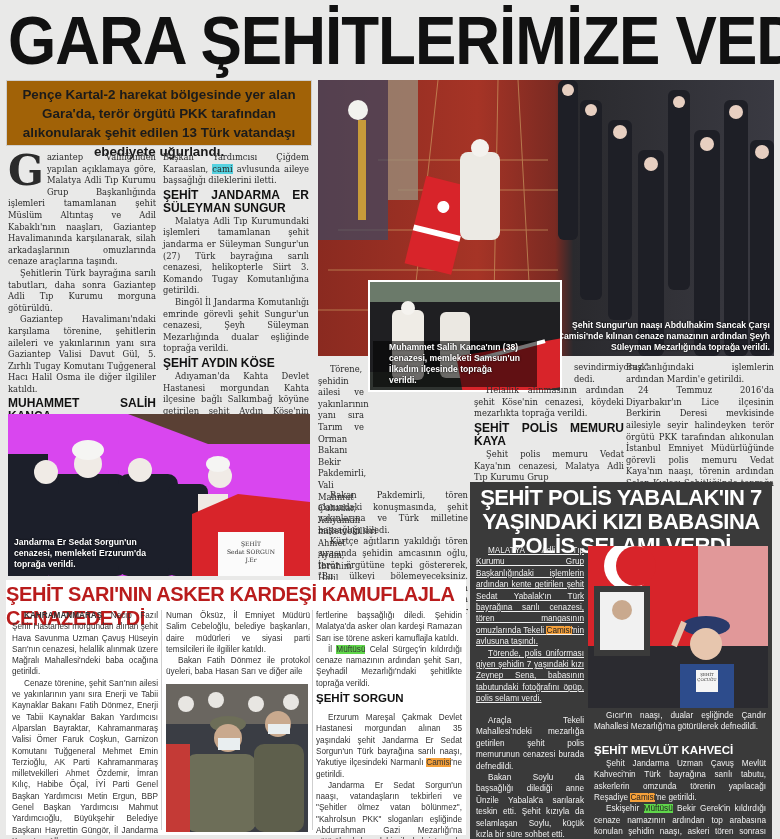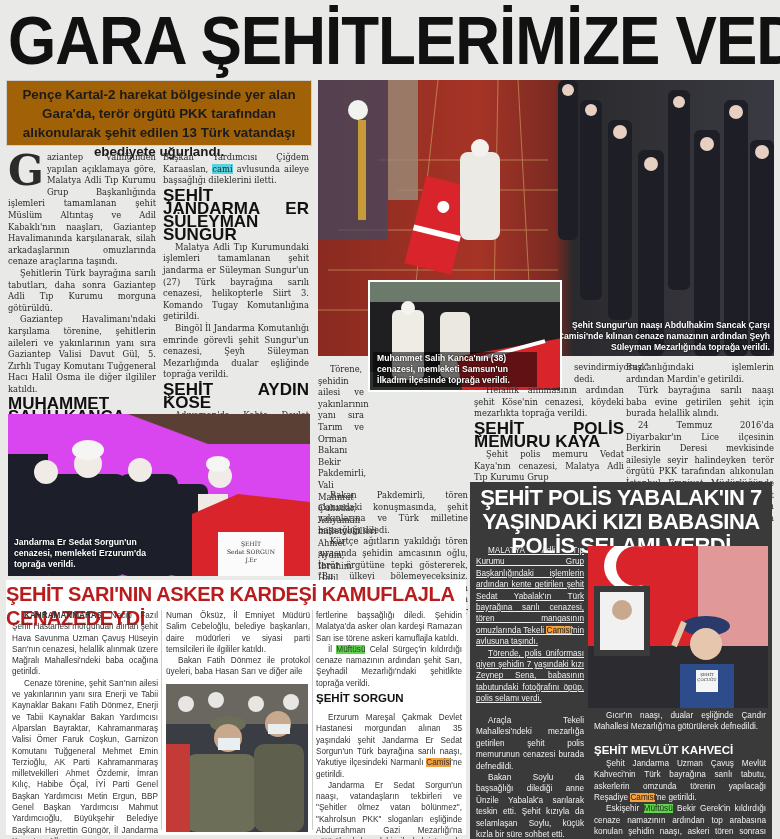--- a/index.html
+++ b/index.html
@@ -1,21 +1,21 @@
 <!DOCTYPE html>
 <html><head>
 <meta charset="utf-8">
 <style>
 *{box-sizing:border-box;margin:0;padding:0}
 body{width:780px;height:839px;background:#e9e9e8;font-family:"DejaVu Serif",serif;color:#222;position:relative;overflow:hidden}
 .headline{position:absolute;left:8px;top:6px;width:770px;height:64px;font-family:"Liberation Sans",sans-serif;font-weight:900;font-size:62px;line-height:64px;letter-spacing:-1px;color:#111;transform:scaleY(1.1);transform-origin:top;white-space:nowrap}
 .spot{position:absolute;left:6px;top:80px;width:306px;height:66px;background:#a16207;border:1px solid #cfcfcf;font-family:"Liberation Sans",sans-serif;font-weight:bold;font-size:13.4px;line-height:19px;text-align:center;padding-top:4px;color:#1b1b1b}
 .col{position:absolute;font-size:8.4px;line-height:11.6px;color:#2b2b2b;text-align:justify}
 .col p{text-indent:12px}
-.col h4{font-family:"Liberation Sans",sans-serif;font-size:17px;line-height:13px;font-weight:bold;color:#111;margin:2px 0 1px;text-indent:0}
+.col h4{font-family:"Liberation Sans",sans-serif;font-size:12px;line-height:13px;font-weight:bold;color:#111;margin:2px 0 1px;text-indent:0}
 .drop{float:left;font-size:42px;line-height:34px;font-weight:bold;margin:2px 3px 0 0;font-family:"DejaVu Serif",serif}
 .hl-cyan{background:#56d2e0}
 .hl-orange{background:#f5a03a}
 .hl-green{background:#5fd64a}
 .photo{position:absolute;overflow:hidden}
 .cap{position:absolute;color:#fff;font-family:"Liberation Sans",sans-serif;font-weight:bold;font-size:8.6px;line-height:11px;text-shadow:0 0 2px #000}
 .box-dark{position:absolute;left:470px;top:482px;width:302px;height:357px;background:#3a3a3a}
 .box-dark .title{position:absolute;left:6px;top:4px;width:290px;font-family:"Liberation Sans",sans-serif;font-weight:900;font-size:22px;line-height:24px;color:#fff;text-align:center;letter-spacing:-0.5px}
 .col-sans{position:absolute;font-family:"Liberation Sans",sans-serif;font-size:8.2px;line-height:11.4px;color:#f1f1f1;text-align:justify}
 .col-sans p{text-indent:12px}
@@ -99,41 +99,40 @@
         <rect x="0" y="20" width="194" height="70"></rect>
       </g>
     <rect x="22" y="28" width="32" height="70" rx="6" fill="#efece6"></rect>
     <circle cx="38" cy="26" r="7" fill="#f5f3ef"></circle>
     <rect x="70" y="30" width="30" height="66" rx="6" fill="#ebe8e2"></rect>
     <g transform="rotate(-10 150 90)">
         <rect x="90" y="64" width="110" height="48" fill="#d8242a"></rect>
         <path d="M110 70 L180 64" stroke="#fff" stroke-width="4"></path>
       </g>
   </svg>
-  <div class="cap" style="left:3px;bottom:3px;width:164px;background:rgba(0,0,0,.55);padding:1px 4px;">Muhammet Salih Kanca'nın (38) cenazesi, memleketi Samsun'un İlkadım ilçesinde toprağa verildi.</div>
+  <div class="cap" style="left:3px;bottom:3px;width:164px;background:rgba(0,0,0,.55);padding:1px 16px;">Muhammet Salih Kanca'nın (38) cenazesi, memleketi Samsun'un İlkadım ilçesinde toprağa verildi.</div>
 </div>
 
 <div class="col" style="left:318px;top:364px;width:150px;">
   <p style="padding-right:104px"><span>Törene, şehidin ailesi ve yakınlarının yanı sıra Tarım ve Orman Bakanı Bekir Pakdemirli, Vali Mahmut Çuhadar, Adıyaman milletvekilleri Ahmet Aydın, İbrahim Halil Fırat, Muhammed Fatih Toprak, Belediye Başkanı Süleyman Kılınç, İl Emniyet Müdürü İbrahim Ergüder ve çok sayıda vatandaş katıldı.</span></p>
 </div>
 <div class="col" style="left:318px;top:396px;width:150px;">
   <p style="margin-top:94px">Bakan Pakdemirli, tören alanındaki konuşmasında, şehit yakınlarına ve Türk milletine başsağlığı diledi.</p>
   <p>Kürtçe ağıtların yakıldığı tören sırasında şehidin amcasının oğlu, terör örgütüne tepki göstererek, "Bu ülkeyi bölemeyeceksiniz. Ağlamıyoruz, bu bizim düğünümüz. Ben de 3 oğlum da şehit olmaya hazırız. PKK terör örgütünü</p>
 </div>
 
 <div class="col" style="left:474px;top:362px;width:150px;">
   <p style="padding-left:100px;text-indent:0">sevindirmiyoruz." dedi.</p>
   <p>Helallik alınmasının ardından şehit Köse'nin cenazesi, köydeki mezarlıkta toprağa verildi.</p>
   <h4>ŞEHİT POLİS MEMURU KAYA</h4>
   <p>Şehit polis memuru Vedat Kaya'nın cenazesi, Malatya Adli Tıp Kurumu Grup</p>
 </div>
 
 <div class="col" style="left:626px;top:362px;width:148px;">
   <p style="text-indent:0">Başkanlığındaki işlemlerin ardından Mardin'e getirildi.</p>
-  <p>Türk bayrağına sarılı naaşı baba evine getirilen şehit için burada helallik alındı.</p>
   <p>24 Temmuz 2016'da Diyarbakır'ın Lice ilçesinin Berkirin Deresi mevkisinde ailesiyle seyir halindeyken terör örgütü PKK tarafından alıkonulan İstanbul Emniyet Müdürlüğünde görevli polis memuru Vedat Kaya'nın naaşı, törenin ardından Selen Kışlası Şehitliği'nde toprağa verildi.</p>
 </div>
 
 <div class="photo" style="left:8px;top:414px;width:302px;height:162px;background:#d946ef;">
   <svg width="302" height="162">
     <path d="M120 0 L302 0 L302 30 L200 30 Z" fill="#5a4034"></path>
     <g fill="#1c1f2a">
       <rect x="0" y="40" width="40" height="122"></rect>
         <rect x="30" y="60" width="90" height="102" rx="12"></rect>
       <rect x="110" y="60" width="60" height="102" rx="10"></rect>

